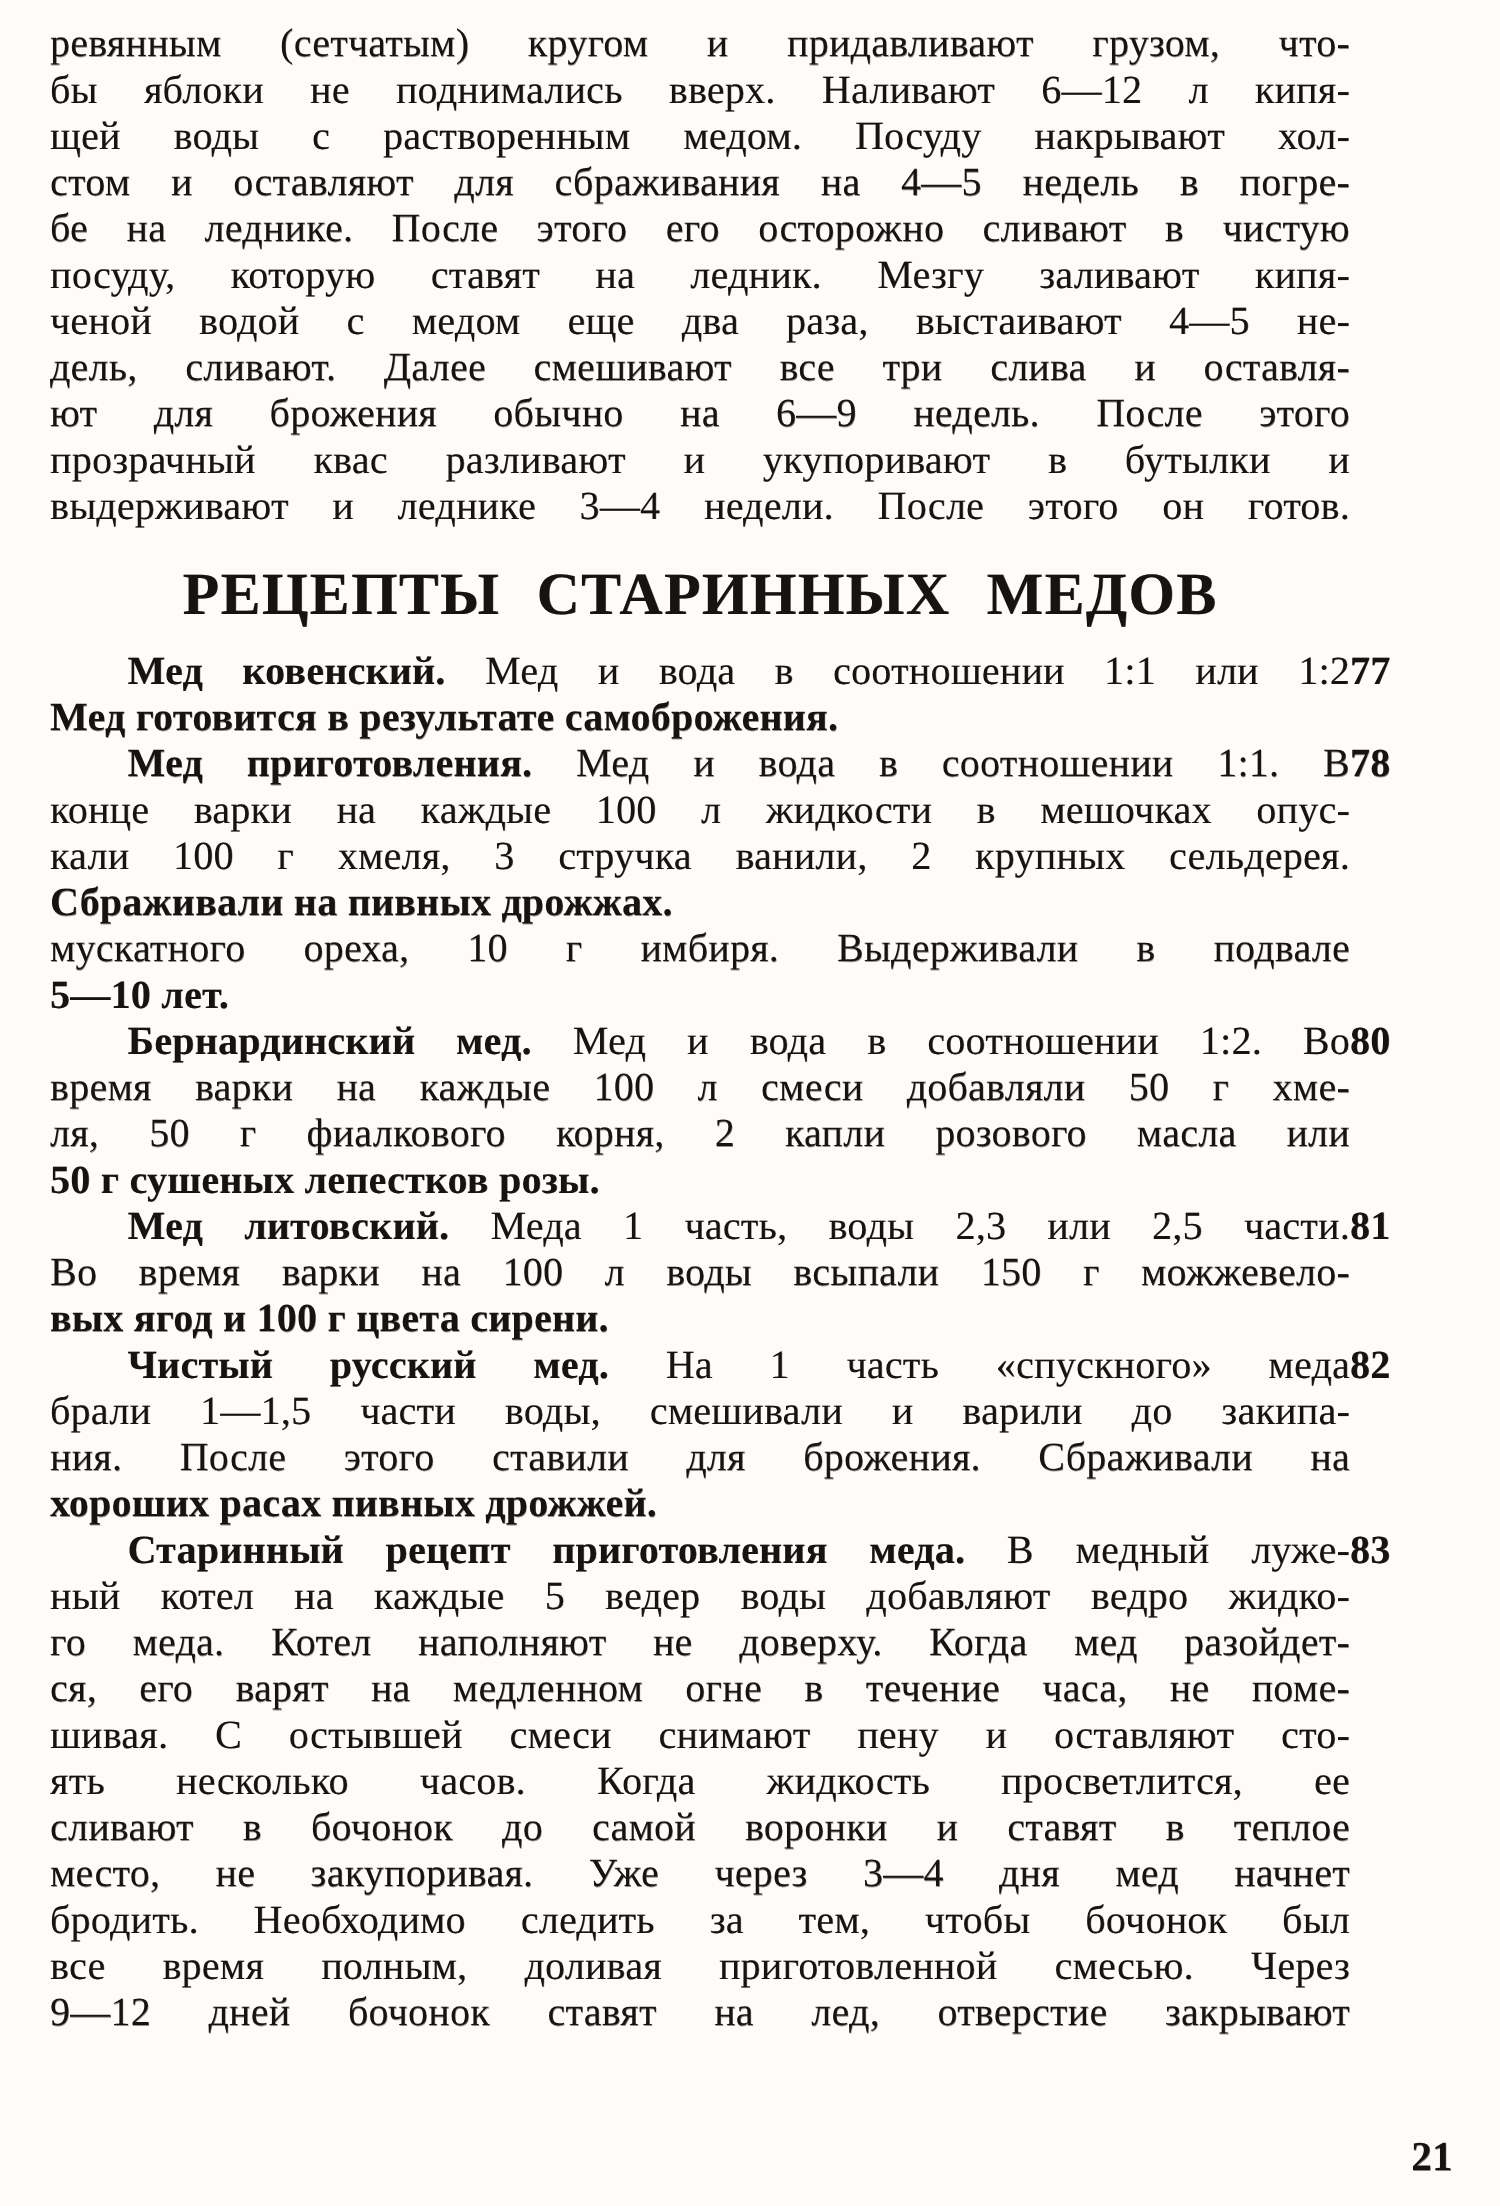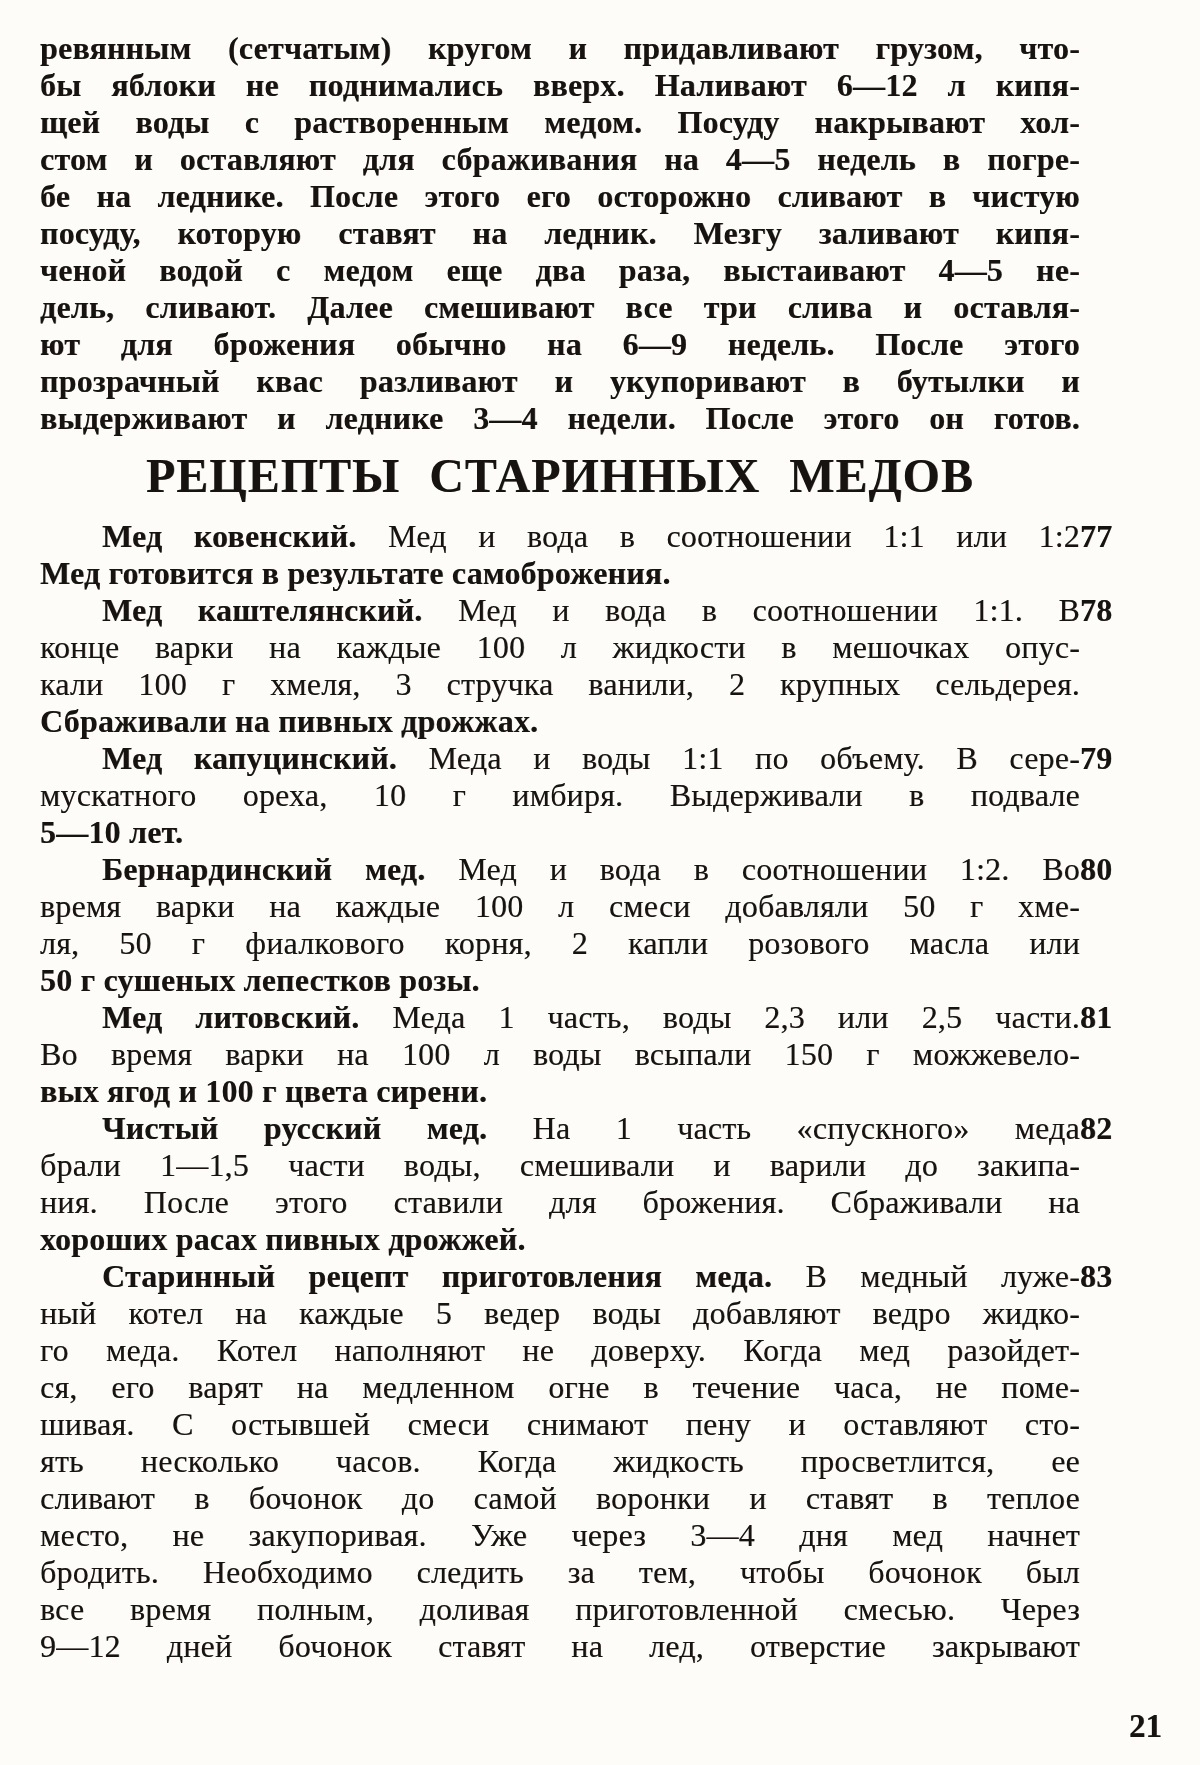--- a/index.html
+++ b/index.html
@@ -14,21 +14,21 @@
     background: #fdfcf9;
     overflow: hidden;
     font-family: "Liberation Serif", "DejaVu Serif", serif;
     color: #171310;
   }
   .column {
     position: absolute;
     left: 40px;
     width: 1040px;
   }
-  .intro { top: 30px; font-weight: bold; }
+  .intro { top: 16px; }
   .recipes { top: 518px; }
   .line {
     position: relative;
     font-size: 32px;
     line-height: 37px;
     letter-spacing: 0.2px;
     text-align: justify;
     text-align-last: justify;
     text-shadow: 0.4px 0.4px 0 rgba(20,15,10,0.45);
     white-space: normal;
@@ -98,35 +98,30 @@
       <div class="line first">
         <span class="bold">Мед ковенский.</span>
         <span>Мед и вода в соотношении 1:1 или 1:2</span>
         <span class="margin-num">77</span>
       </div>
       <div class="line end">Мед готовится в результате самоброжения.</div>
     </div>
 
     <div class="recipe">
       <div class="line first">
-        <span class="bold">Мед каштелянский.</span>
+        <span class="bold">Мед приготовления.</span>
         <span>Мед и вода в соотношении 1:1. В</span>
         <span class="margin-num">78</span>
       </div>
       <div class="line">конце варки на каждые 100 л жидкости в мешочках опус-</div>
       <div class="line">кали 100 г хмеля, 3 стручка ванили, 2 крупных сельдерея.</div>
       <div class="line end">Сбраживали на пивных дрожжах.</div>
     </div>
 
     <div class="recipe">
-      <div class="line first">
-        <span class="bold">Мед капуцинский.</span>
-        <span>Меда и воды 1:1 по объему. В сере-</span>
-        <span class="margin-num">79</span>
-      </div>
       <div class="line">мускатного ореха, 10 г имбиря. Выдерживали в подвале</div>
       <div class="line end">5—10 лет.</div>
     </div>
 
     <div class="recipe">
       <div class="line first">
         <span class="bold">Бернардинский мед.</span>
         <span>Мед и вода в соотношении 1:2. Во</span>
         <span class="margin-num">80</span>
       </div>

